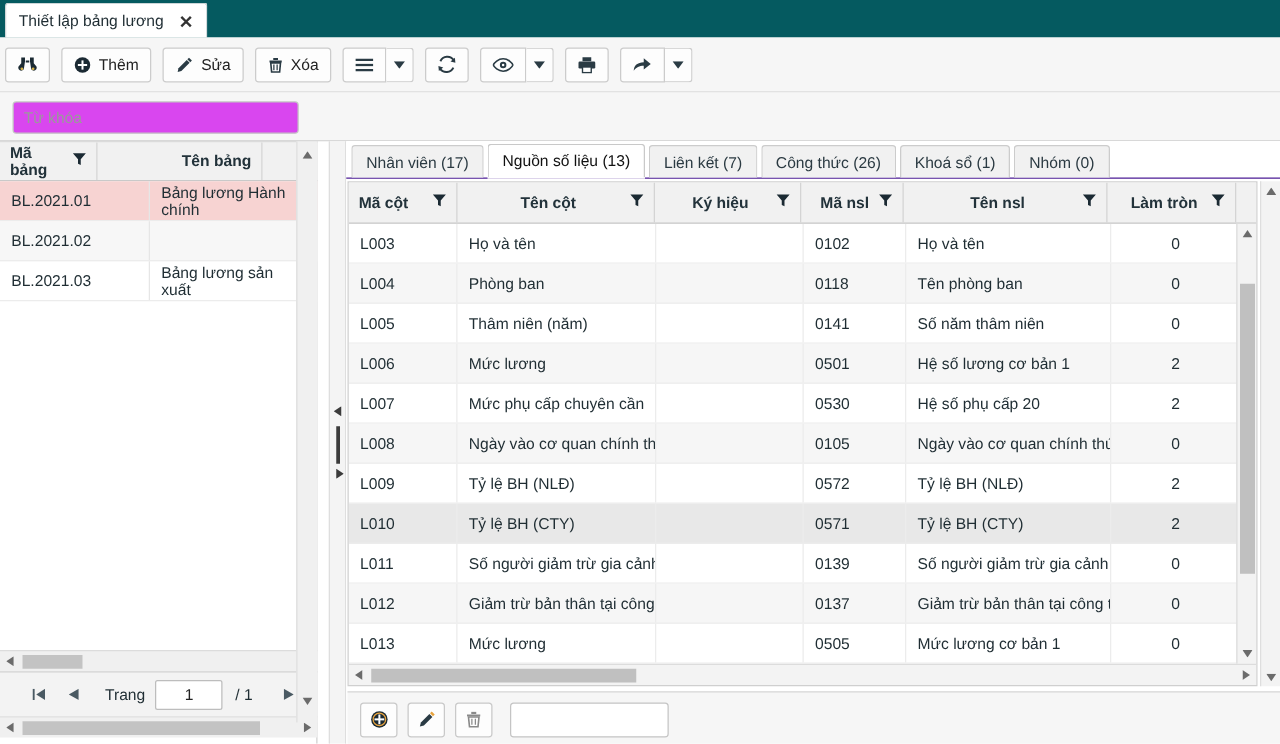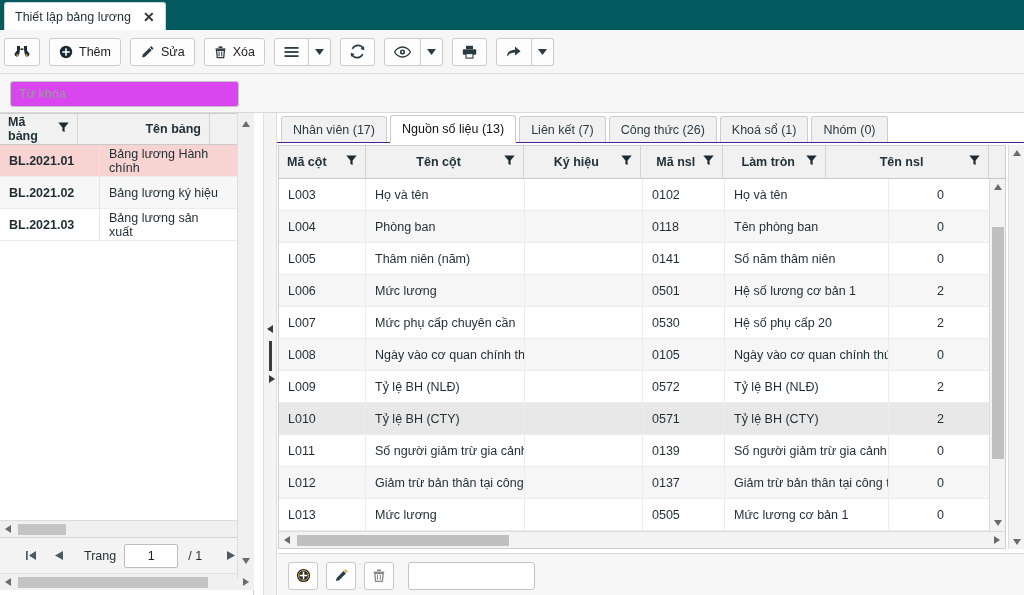--- a/index.html
+++ b/index.html
@@ -92,21 +92,21 @@
     display: flex; align-items: center; height: 100%;
     font-size: 12.5px; font-weight: bold; color: #22323a;
     border-right: 1px solid #d5d5d5; padding: 0 8px;
   }
   .lp-head .th.c1 { width: 78px; justify-content: flex-start; gap: 10px; }
   .lp-head .th.c2 { width: 132px; justify-content: flex-end; }
   .lp-head .th.cpad { width: 22px; border-right: none; }
   .lp-row { display: flex; height: 32px; border-bottom: 1px solid #ececec; cursor: pointer; }
   .lp-row .td { display: flex; align-items: center; height: 100%; padding: 0 9px;
     font-size: 12.5px; color: #1f2d33; border-right: 1px solid #e6e6e6; }
-  .lp-row .td.c1 { width: 100px; font-weight: bold; }
+  .lp-row .td.c1 { width: 120px; }
   .lp-row .td.c2 { width: 132px; border-right: none; }
   .lp-row.alt { background: #f7f7f7; }
   .lp-row.sel { background: #f7d3d2; }
 
   
   .lp-vscroll {
     position: absolute; right: 0; top: 31px; width: 17px; height: 393px;
     background: #f0f0f0; border-left: 1px solid #dcdcdc;
   }
   .lp-vscroll .sb-up, .lp-vscroll .sb-dn {
@@ -433,21 +433,20 @@
         </div>
         <div class="th cpad"></div>
       </div>
 
       <div class="lp-row sel">
         <div class="td c1">BL.2021.01</div>
         <div class="td c2">Bảng lương Hành chính</div>
       </div>
       <div class="lp-row alt">
         <div class="td c1">BL.2021.02</div>
-        <div class="td c2">Bảng lương ký hiệu</div>
       </div>
       <div class="lp-row">
         <div class="td c1">BL.2021.03</div>
         <div class="td c2">Bảng lương sản xuất</div>
       </div>
 
       <div class="lp-vscroll">
         <div class="sb-up">
           <svg width="8" height="6" viewBox="0 0 8 6">
               <path d="M4 0l4 6H0z" fill="#6b6b6b"></path>
@@ -590,36 +589,36 @@
           </span>
         </div>
         <div class="th cw3">
           <span class="lbl">Mã nsl</span>
           <span class="funnel">
             <svg width="11" height="11" viewBox="0 0 11 11">
                 <path d="M0.3 0.6h10.4L6.6 5.4v4.6L4.4 9V5.4z" fill="#1b2a33"></path>
               </svg>
           </span>
         </div>
+        <div class="th cw4">
+          <span class="lbl">Tên nsl</span>
+          <span class="funnel">
+            <svg width="11" height="11" viewBox="0 0 11 11">
+                <path d="M0.3 0.6h10.4L6.6 5.4v4.6L4.4 9V5.4z" fill="#1b2a33"></path>
+              </svg>
+          </span>
+        </div>
         <div class="th cw5">
           <span class="lbl">Làm tròn</span>
           <span class="funnel">
             <svg width="11" height="11" viewBox="0 0 11 11">
                 <path d="M0.3 0.6h10.4L6.6 5.4v4.6L4.4 9V5.4z" fill="#1b2a33"></path>
               </svg>
           </span>
         </div>
-        <div class="th cw4">
-          <span class="lbl">Tên nsl</span>
-          <span class="funnel">
-            <svg width="11" height="11" viewBox="0 0 11 11">
-                <path d="M0.3 0.6h10.4L6.6 5.4v4.6L4.4 9V5.4z" fill="#1b2a33"></path>
-              </svg>
-          </span>
-        </div>
         <div class="th cwpad"></div>
       </div>
 
       <div class="g-body">
         <div class="g-row">
           <div class="td cw0">L003</div>
           <div class="td cw1">Họ và tên</div>
           <div class="td cw2"></div>
           <div class="td cw3">0102</div>
           <div class="td cw4">Họ và tên</div>

